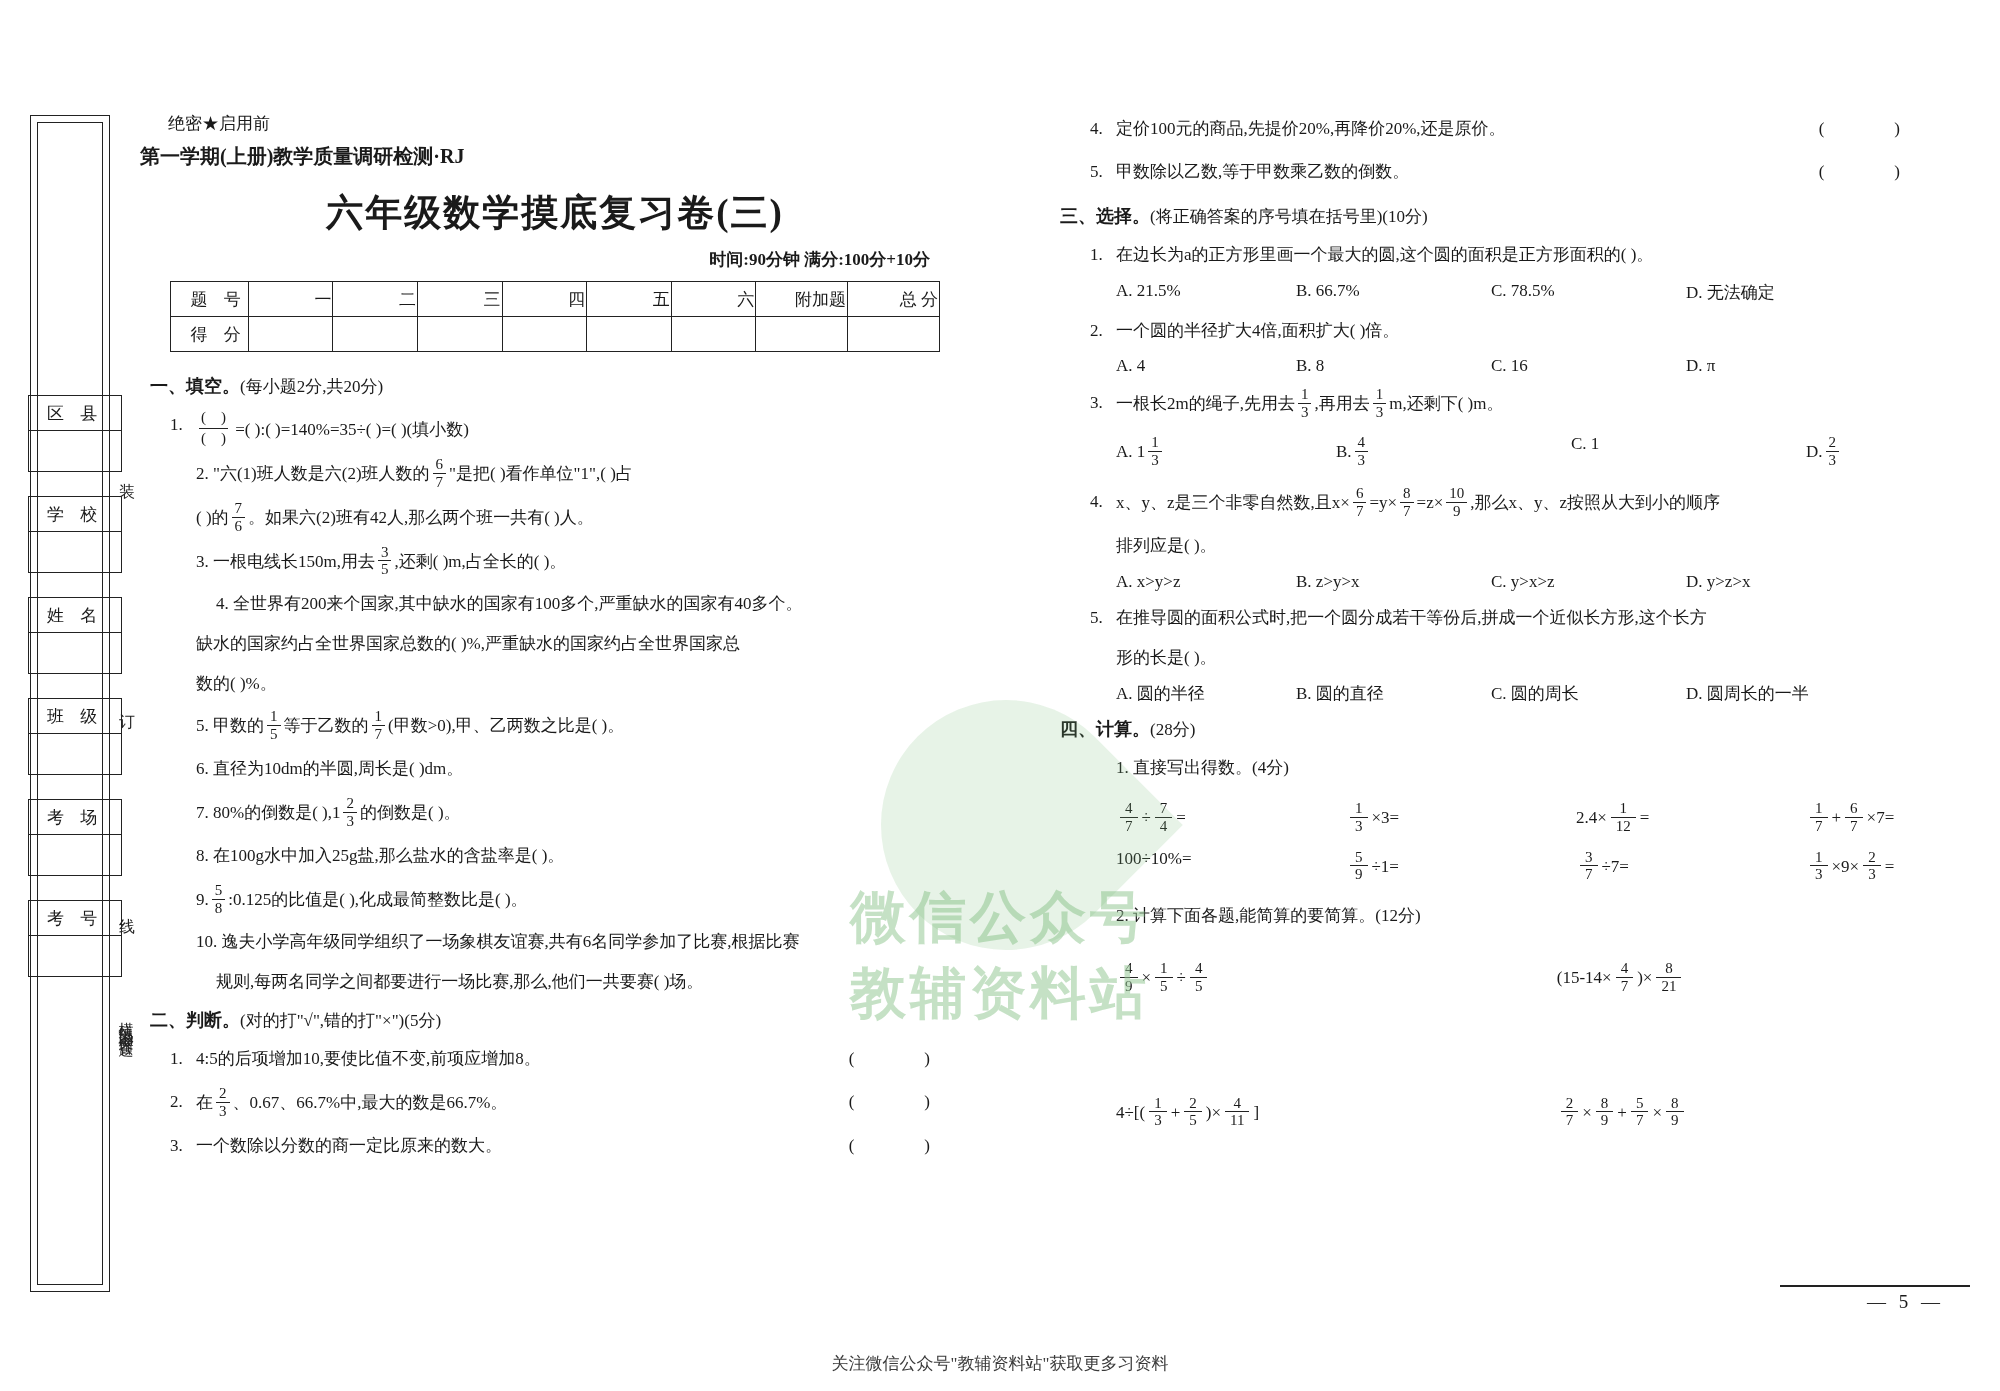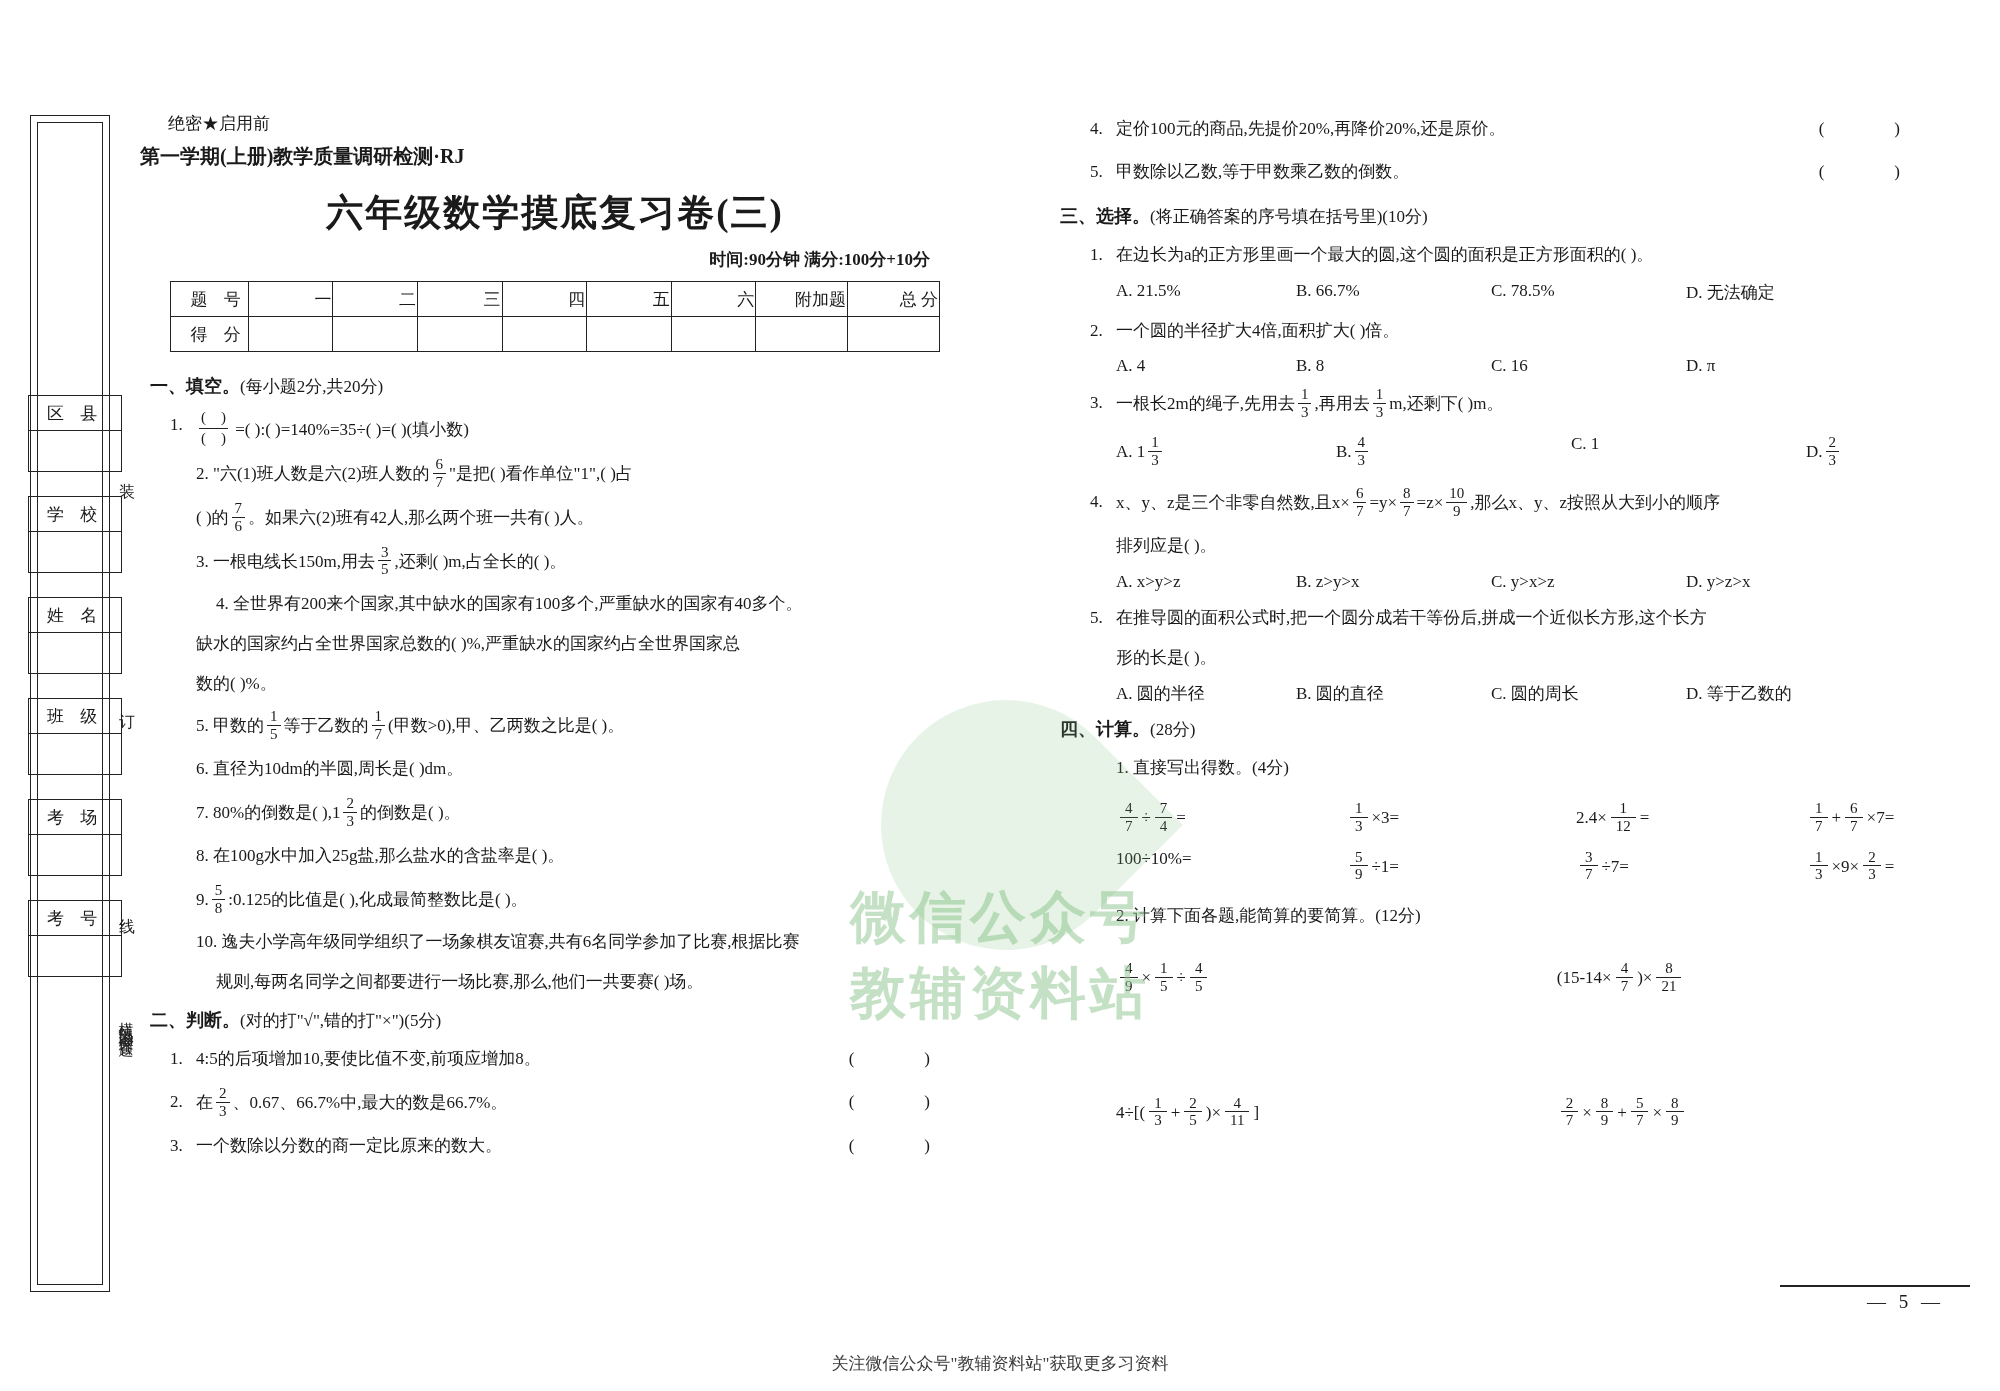--- a/index.html
+++ b/index.html
@@ -310,21 +310,21 @@
       <span class="num">5.</span>
       <span>在推导圆的面积公式时,把一个圆分成若干等份后,拼成一个近似长方形,这个长方</span>
     </div>
     <div class="q q2" style="line-height:1.9;">
       <span>形的长是(    )。</span>
     </div>
     <div class="choices">
       <div class="ch1">A. 圆的半径</div>
       <div class="ch2">B. 圆的直径</div>
       <div class="ch3">C. 圆的周长</div>
-      <div>D. 等于乙数的</div>
+      <div>D. 圆周长的一半</div>
     </div>
 
     <div class="sechead" style="margin-top:12px;margin-left:0;">
       <span>四、计算。</span><span class="norm">(28分)</span>
     </div>
 
     <div class="q" style="margin-left:56px;">
       <span>1. 直接写出得数。(4分)</span>
     </div>
 

